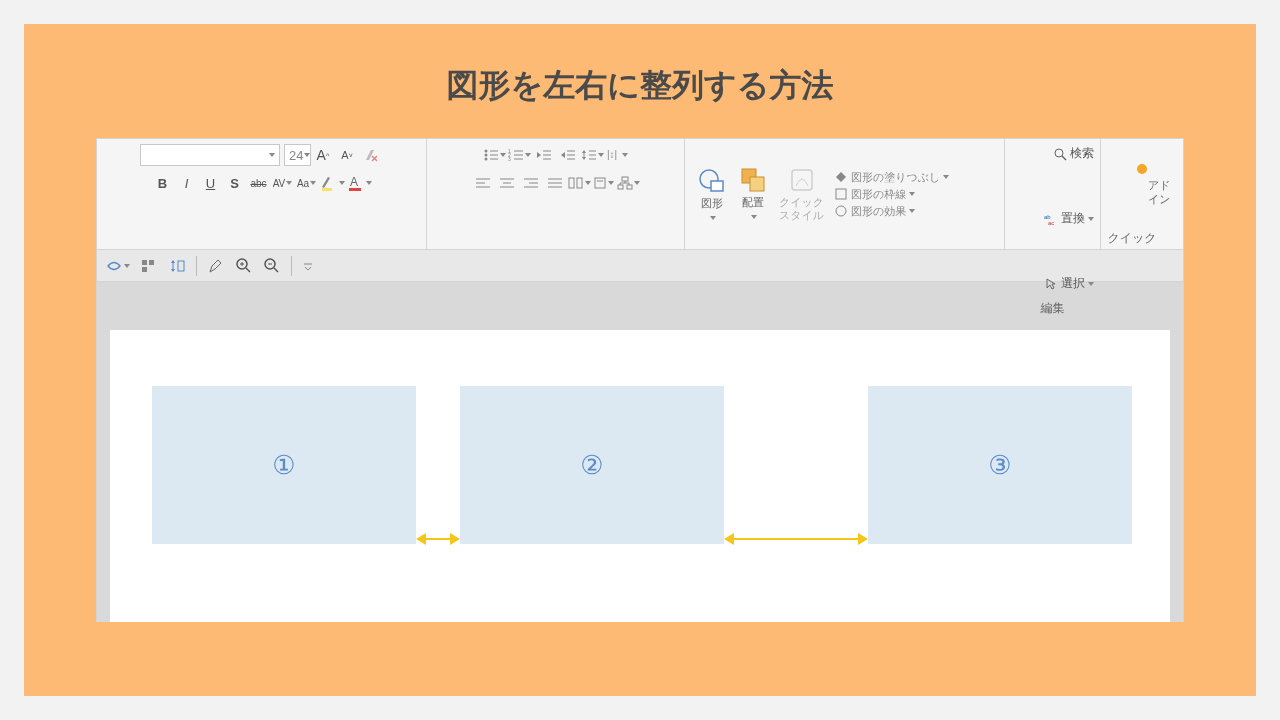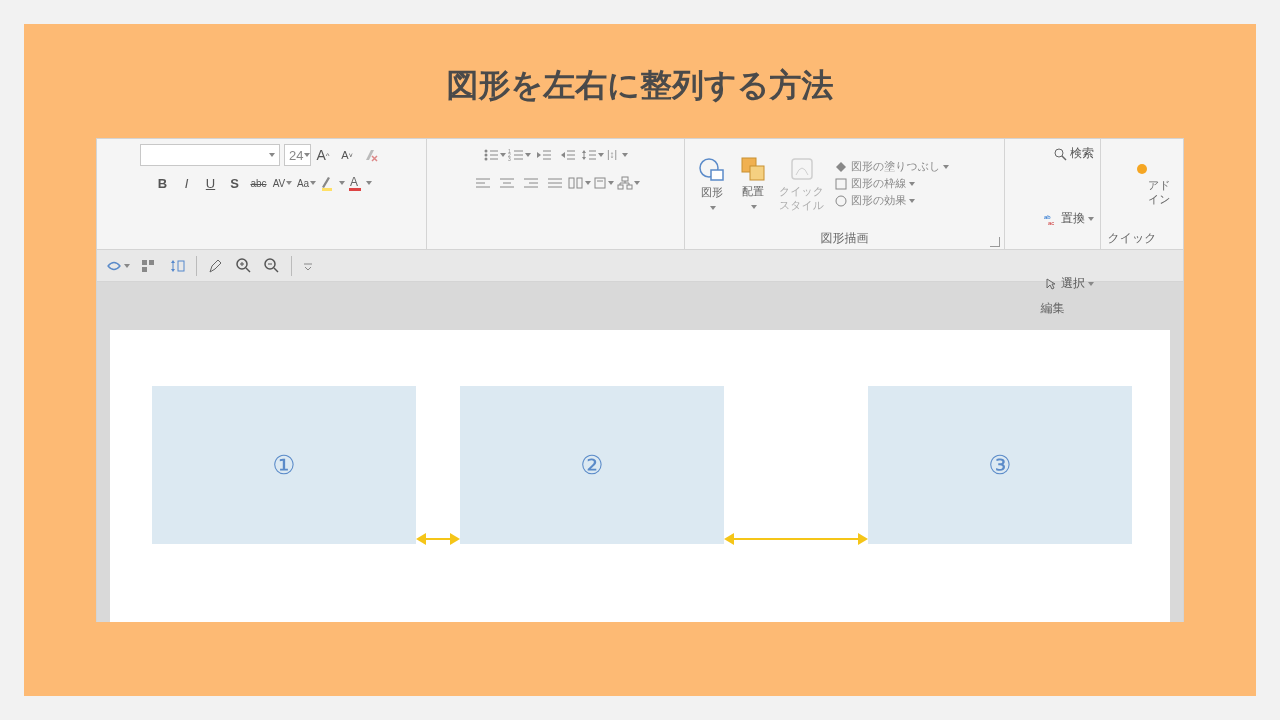--- a/index.html
+++ b/index.html
@@ -414,21 +414,20 @@
             </div>
           <div class="shape-opt">
               <svg width="14" height="14">
                 <circle cx="7" cy="7" r="5" fill="none" stroke="#888"></circle>
               </svg>
               <span>図形の効果</span> 
               <span class="dropdown-arrow" style="margin-left:3px;"></span>
             </div>
         </div>
       </div>
-      <div class="group-label"><span>図形描画</span><span class="dialog-launcher"></span></div>
     </div>
 
     <div class="group edit-group">
       <div class="group-body vstack" style="align-items:flex-end; padding-left:8px;gap:44px;">
         <div class="edit-item">
             <svg width="14" height="14">
               <circle cx="6" cy="6" r="4" fill="none" stroke="#666"></circle>
               <line x1="9" y1="9" x2="13" y2="13" stroke="#666" stroke-width="1.5"></line>
             </svg>
             <span>検索</span>

